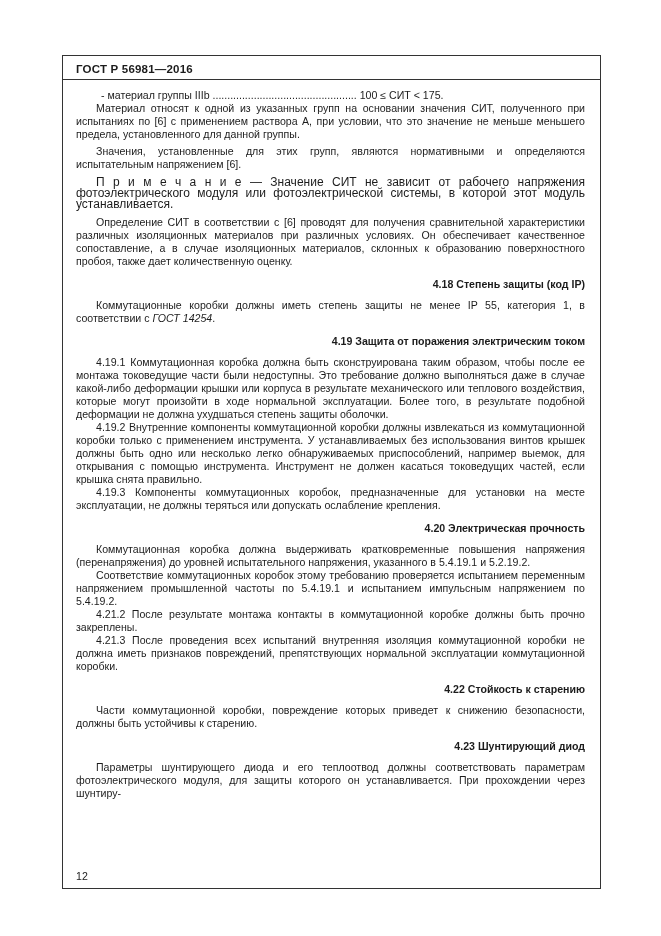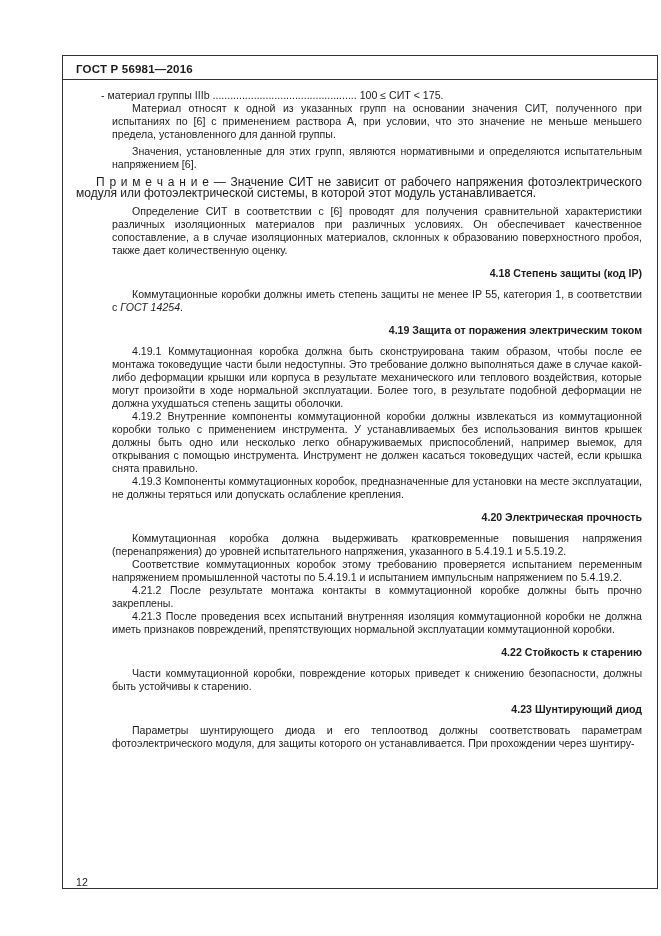--- a/index.html
+++ b/index.html
@@ -7,21 +7,21 @@
   body {
     background: #ffffff;
     font-family: "Liberation Sans", sans-serif;
     color: #1c1c1c;
     position: relative;
   }
   .page-frame {
     position: absolute;
     left: 62px;
     top: 55px;
-    width: 596px;
+    width: 539px;
     height: 834px;
     border: 1px solid #333;
     background: #fff;
   }
   .doc-header {
     padding: 7px 13px 4px 13px;
     border-bottom: 1px solid #333;
     font-weight: bold;
     font-size: 11.5px;
     letter-spacing: 0.2px;
@@ -35,40 +35,39 @@
     overflow: hidden;
   }
   .doc-body .list {
     padding-left: 25px;
     text-align: left;
     white-space: nowrap;
     overflow: hidden;
   }
   .doc-body .paragraph {
     text-indent: 20px;
-    margin-left: 36px;
   }
   .doc-body .heading {
     font-weight: bold;
     text-indent: 20px;
     text-align: right;
     margin: 10px 0 8px 0;
   }
   .doc-body .note {
     font-size: 12px;
     line-height: 11px;
     text-indent: 20px;
     margin: 6px 0 6px 0;
   }
   .doc-body .gap-top { margin-top: 4px; }
   .italic { font-style: italic; }
   .page-number {
     position: absolute;
     left: 13px;
-    bottom: 0;
+    bottom: 6px;
     font-size: 10.6px;
   }
 </style>
 </head>
 <body>
 
 <div class="page-frame">
   <div class="doc-header">
     <span>ГОСТ Р 56981—2016</span>
   </div>
@@ -78,21 +77,21 @@
       <div class="paragraph gap-top">Значения, установленные для этих групп, являются нормативными и определяются испытательным напряжением [6].</div>
       <div class="note">П р и м е ч а н и е — Значение СИТ не зависит от рабочего напряжения фотоэлектрического модуля или фотоэлектрической системы, в которой этот модуль устанавливается.</div>
       <div class="paragraph">Определение СИТ в соответствии с [6] проводят для получения сравнительной характеристики различных изоляционных материалов при различных условиях. Он обеспечивает качественное сопоставление, а в случае изоляционных материалов, склонных к образованию поверхностного пробоя, также дает количественную оценку.</div>
       <div class="heading">4.18 Степень защиты (код IP)</div>
       <div class="paragraph"><span>Коммутационные коробки должны иметь степень защиты не менее IP 55, категория 1, в соответствии с </span><span class="italic">ГОСТ 14254</span><span>.</span></div>
       <div class="heading">4.19 Защита от поражения электрическим током</div>
       <div class="paragraph">4.19.1 Коммутационная коробка должна быть сконструирована таким образом, чтобы после ее монтажа токоведущие части были недоступны. Это требование должно выполняться даже в случае какой-либо деформации крышки или корпуса в результате механического или теплового воздействия, которые могут произойти в ходе нормальной эксплуатации. Более того, в результате подобной деформации не должна ухудшаться степень защиты оболочки.</div>
       <div class="paragraph">4.19.2 Внутренние компоненты коммутационной коробки должны извлекаться из коммутационной коробки только с применением инструмента. У устанавливаемых без использования винтов крышек должны быть одно или несколько легко обнаруживаемых приспособлений, например выемок, для открывания с помощью инструмента. Инструмент не должен касаться токоведущих частей, если крышка снята правильно.</div>
       <div class="paragraph">4.19.3 Компоненты коммутационных коробок, предназначенные для установки на месте эксплуатации, не должны теряться или допускать ослабление крепления.</div>
       <div class="heading">4.20 Электрическая прочность</div>
-      <div class="paragraph">Коммутационная коробка должна выдерживать кратковременные повышения напряжения (перенапряжения) до уровней испытательного напряжения, указанного в 5.4.19.1 и 5.5.19.2.</div>
+      <div class="paragraph">Коммутационная коробка должна выдерживать кратковременные повышения напряжения (перенапряжения) до уровней испытательного напряжения, указанного в 5.4.19.1 и 5.2.19.2.</div>
       <div class="paragraph">Соответствие коммутационных коробок этому требованию проверяется испытанием переменным напряжением промышленной частоты по 5.4.19.1 и испытанием импульсным напряжением по 5.4.19.2.</div>
       <div class="paragraph">4.21.2 После результате монтажа контакты в коммутационной коробке должны быть прочно закреплены.</div>
       <div class="paragraph">4.21.3 После проведения всех испытаний внутренняя изоляция коммутационной коробки не должна иметь признаков повреждений, препятствующих нормальной эксплуатации коммутационной коробки.</div>
       <div class="heading">4.22 Стойкость к старению</div>
       <div class="paragraph">Части коммутационной коробки, повреждение которых приведет к снижению безопасности, должны быть устойчивы к старению.</div>
       <div class="heading">4.23 Шунтирующий диод</div>
       <div class="paragraph">Параметры шунтирующего диода и его теплоотвод должны соответствовать параметрам фотоэлектрического модуля, для защиты которого он устанавливается. При прохождении через шунтиру-</div>
     </div>
   <div class="page-number">12</div>
 </div>

